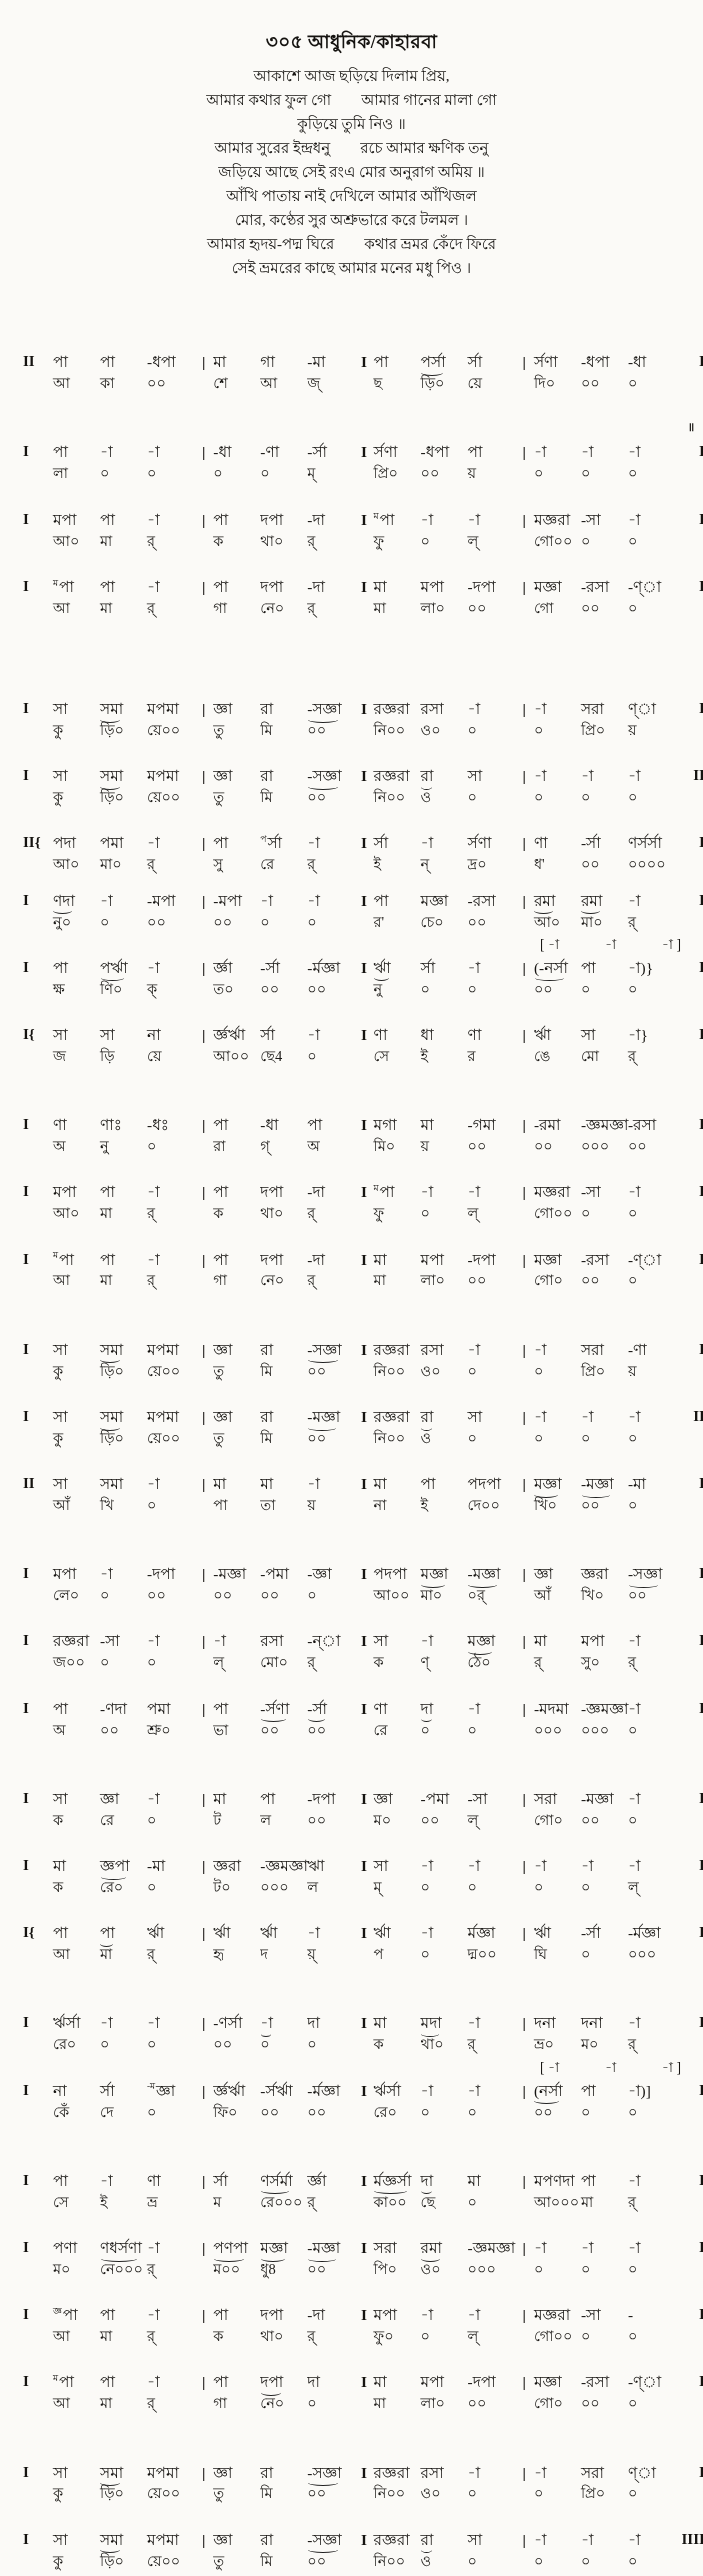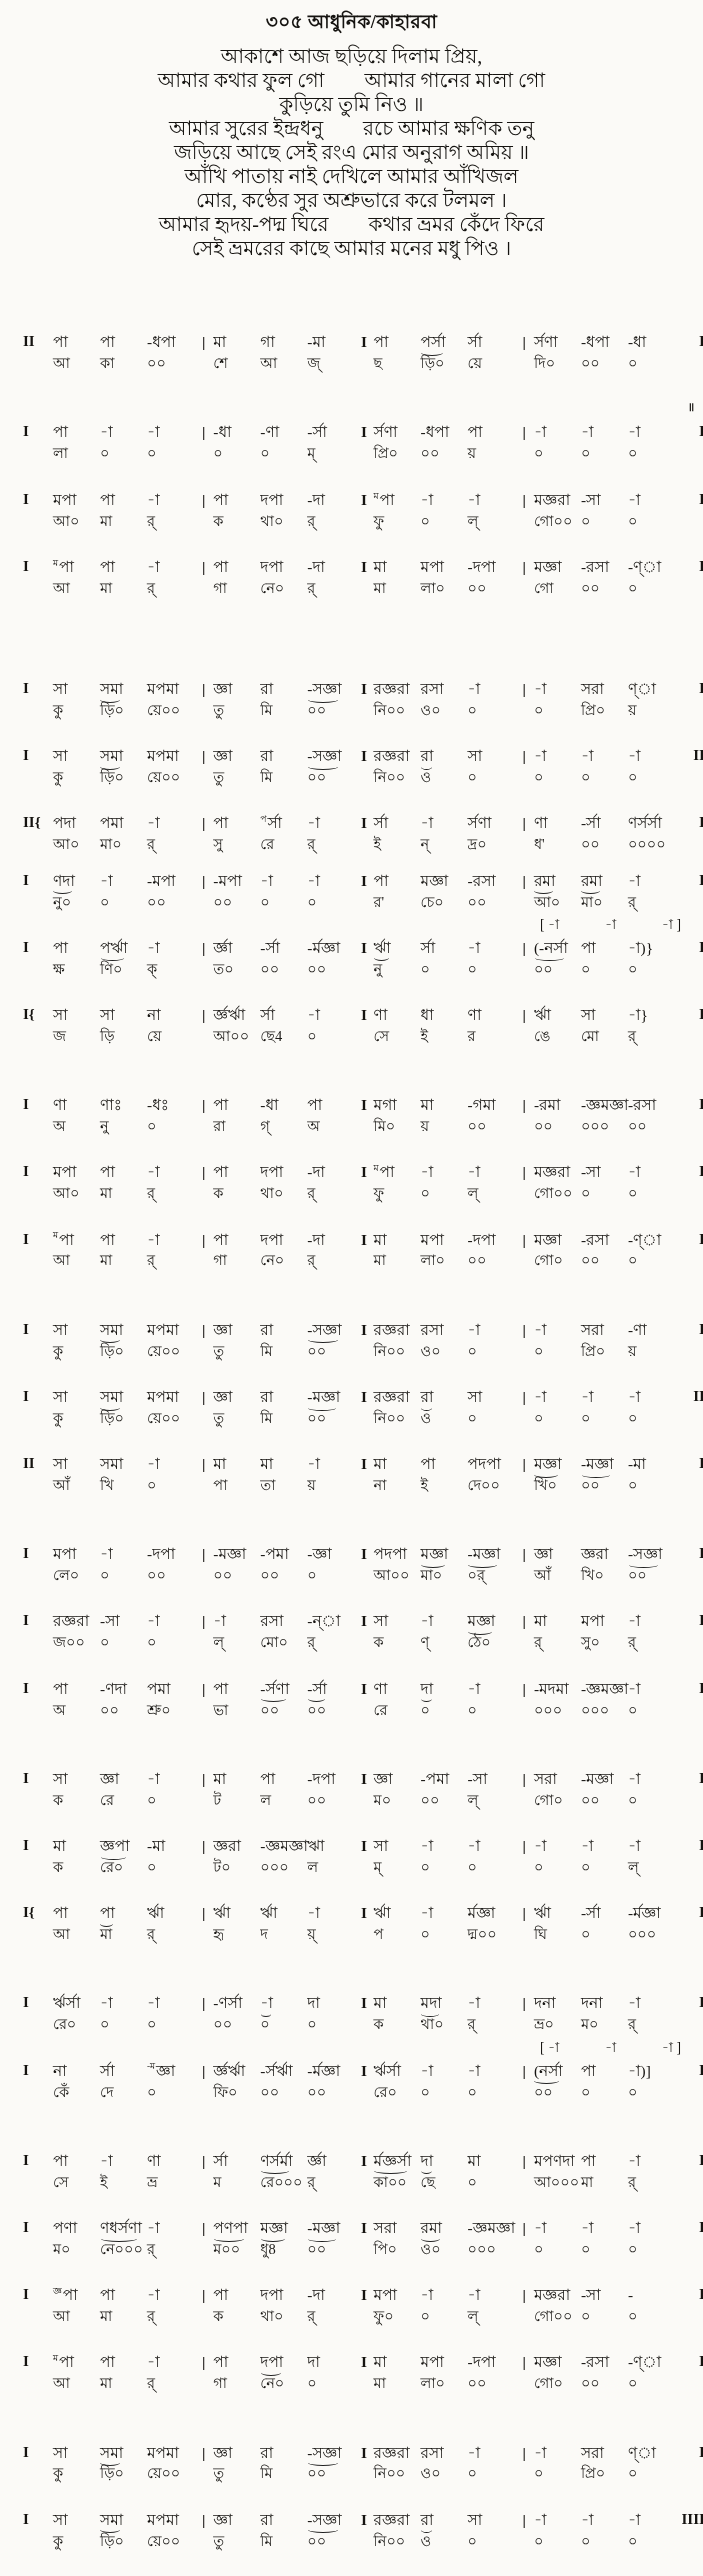--- a/index.html
+++ b/index.html
@@ -4,22 +4,22 @@
 <style>
   html,body{margin:0;padding:0;}
   body{
     width:703px;height:2576px;
     background:#fbfaf7;
     color:#151310;
     font-family:"Liberation Serif","DejaVu Serif",serif;
     overflow:hidden;
   }
   .page{position:relative;width:703px;height:2576px;}
-  .header{ text-align:center; padding-top:8px; font-size:18.5px; font-weight:bold; letter-spacing:0.4px;}
-  .lyrics{ margin-top:5.3px; text-align:center; font-size:20px; line-height:24px; white-space:pre-wrap;}
+  .header{ text-align:center; padding-top:28px; font-size:18.5px; font-weight:bold; letter-spacing:0.4px;}
+  .lyrics{ margin-top:5.3px; text-align:center; font-size:15px; line-height:24px; white-space:pre-wrap;}
   .lyrics .lyric-line{min-height:24px;}
   .score{ margin:72px 0 0 23px; width:673px;}
   .row{position:relative;}
   .row.mt-n {margin-top:26px;}
   .row.mt-sm{margin-top:16px;}
   .row.mt-lg{margin-top:49px;}
   .row.mt-xl{margin-top:81px;}
   .grid{
     display:grid;
     grid-template-columns:30px 47px 47px 47px 19.3px 47px 47px 47px 19.3px 47px 47px 47px 19.3px 47px 47px 47px 30px;

